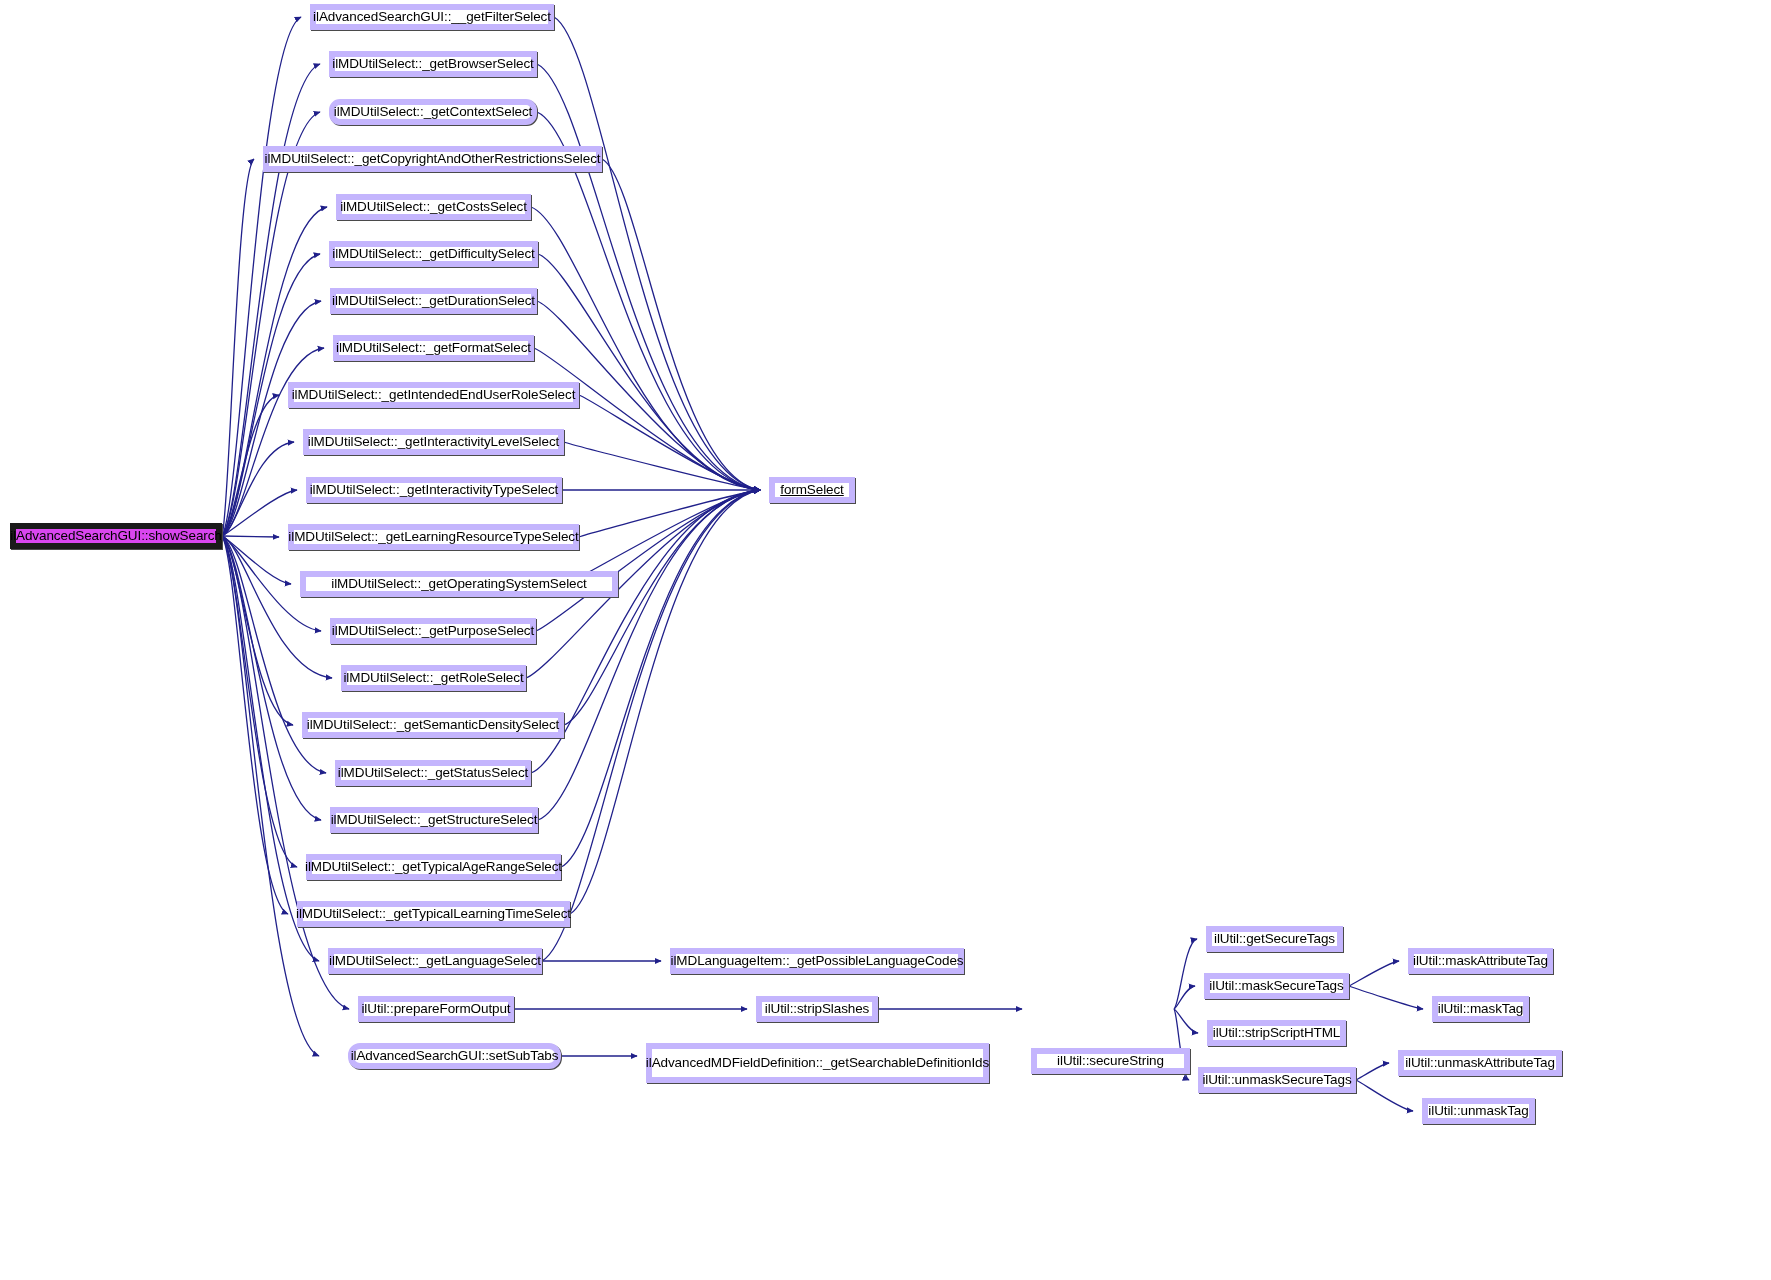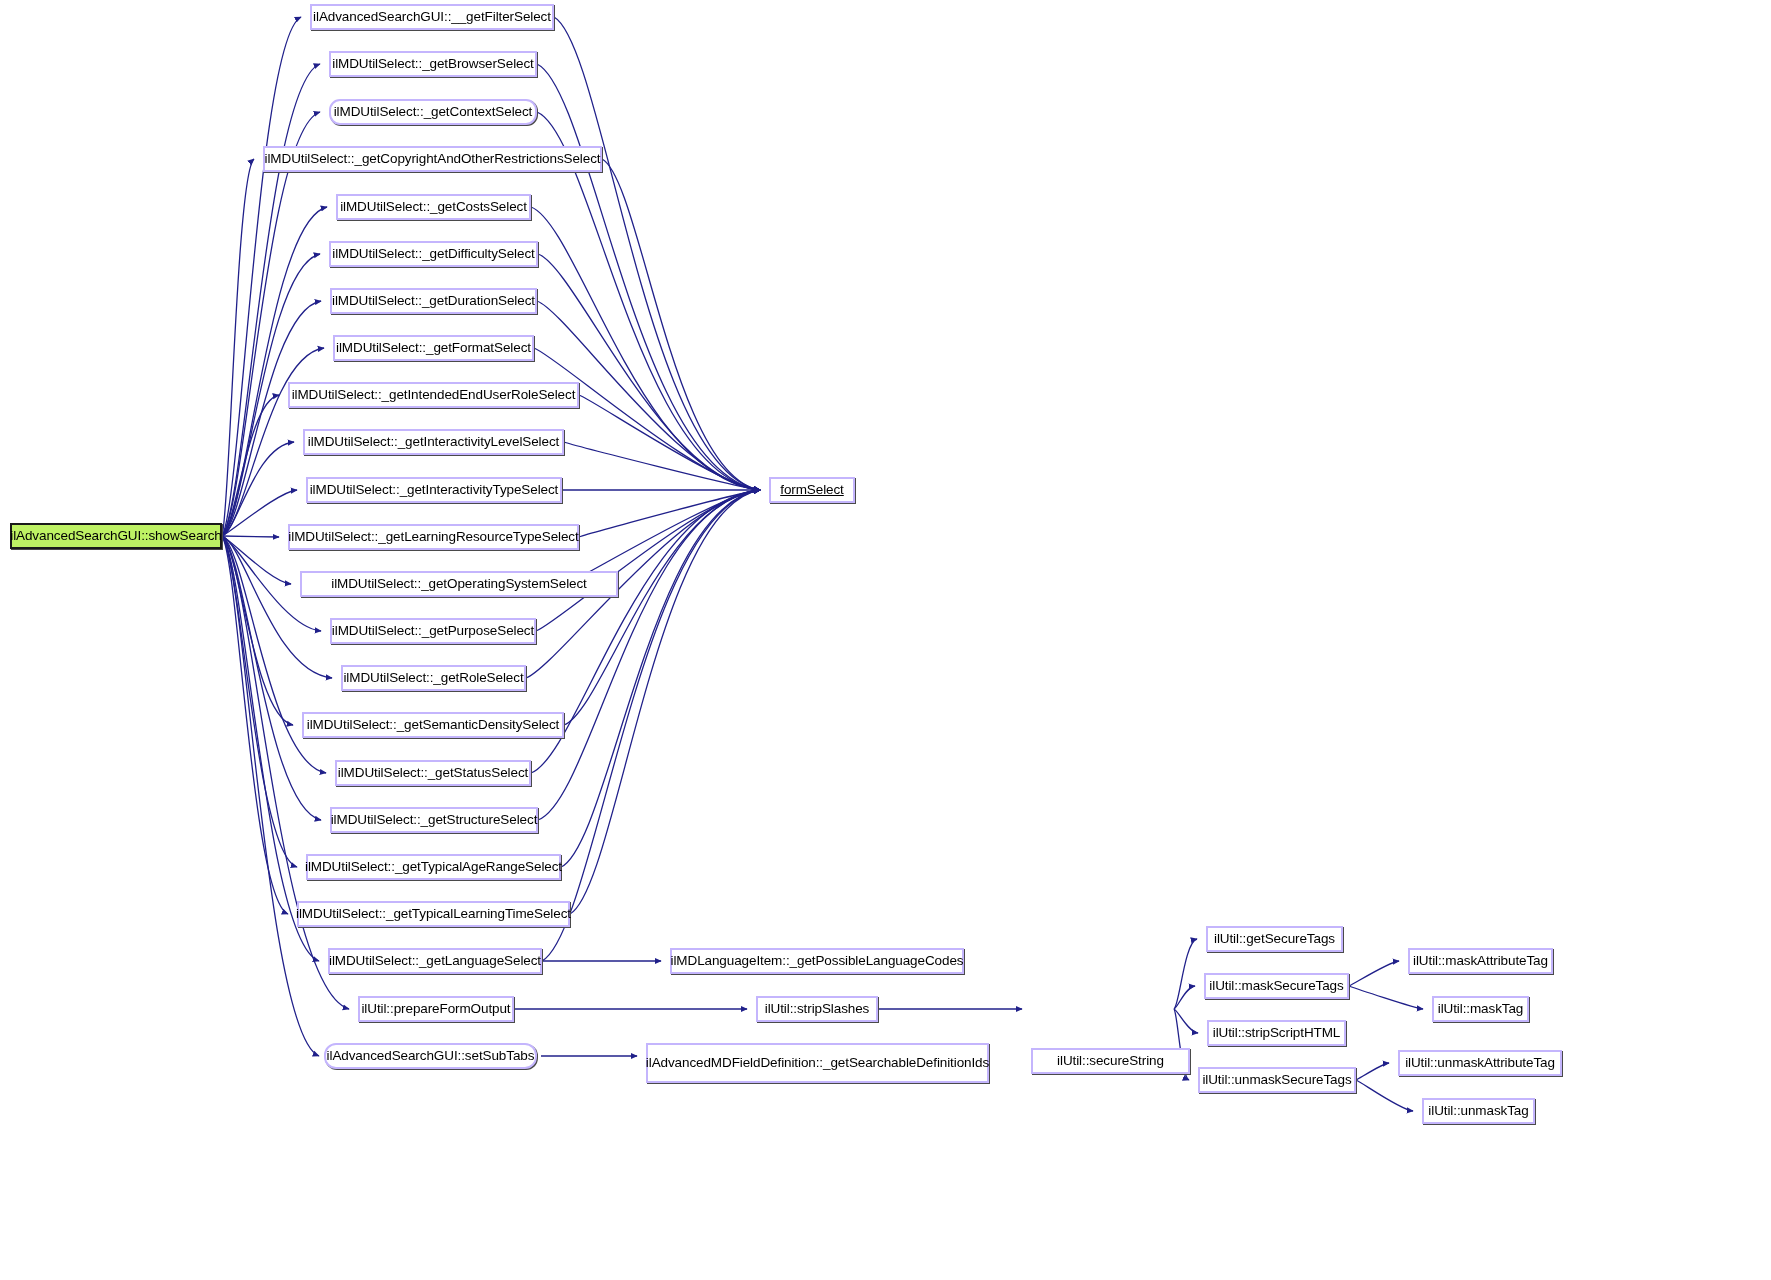--- a/index.html
+++ b/index.html
@@ -19,35 +19,35 @@
     position: absolute;
     left: 0;
     top: 0;
     width: 1771px;
     height: 1280px;
     pointer-events: none;
   }
   .node {
     position: absolute;
     box-sizing: border-box;
-    border: 2px solid #c4b5fd;
+    border: 6px solid #c4b5fd;
     background: #ffffff;
     color: #000000;
     font-size: 13.5px;
     line-height: 1;
     display: flex;
     align-items: center;
     justify-content: center;
     white-space: nowrap;
     box-shadow: 1px 1px 0 0 #4a4a4a;
     letter-spacing: -0.1px;
     z-index: 2;
   }
   .node.root {
-    background: #bef264;
+    background: #d946ef;
     border-color: #1a1a1a;
   }
 </style>
 </head>
 <body>
 
 <div id="canvas">
   <svg id="edge-layer" viewBox="0 0 1771 1280" xmlns="http://www.w3.org/2000/svg">
       <defs>
         <marker id="arrow" viewBox="0 0 10 10" refX="9" refY="5" markerWidth="7" markerHeight="7" orient="auto-start-reverse" markerUnits="userSpaceOnUse">
@@ -128,21 +128,21 @@
       <div class="node" style="left: 300px; top: 571px; width: 318px; height: 26px;">ilMDUtilSelect::_getOperatingSystemSelect</div>
       <div class="node" style="left: 330px; top: 618px; width: 206px; height: 26px;">ilMDUtilSelect::_getPurposeSelect</div>
       <div class="node" style="left: 341px; top: 665px; width: 185px; height: 26px;">ilMDUtilSelect::_getRoleSelect</div>
       <div class="node" style="left: 302px; top: 712px; width: 262px; height: 26px;">ilMDUtilSelect::_getSemanticDensitySelect</div>
       <div class="node" style="left: 335px; top: 760px; width: 196px; height: 26px;">ilMDUtilSelect::_getStatusSelect</div>
       <div class="node" style="left: 330px; top: 807px; width: 208px; height: 26px;">ilMDUtilSelect::_getStructureSelect</div>
       <div class="node" style="left: 306px; top: 854px; width: 255px; height: 26px;">ilMDUtilSelect::_getTypicalAgeRangeSelect</div>
       <div class="node" style="left: 297px; top: 901px; width: 273px; height: 26px;">ilMDUtilSelect::_getTypicalLearningTimeSelect</div>
       <div class="node" style="left: 328px; top: 948px; width: 214px; height: 26px;">ilMDUtilSelect::_getLanguageSelect</div>
       <div class="node" style="left: 358px; top: 996px; width: 156px; height: 26px;">ilUtil::prepareFormOutput</div>
-      <div class="node" style="left: 324px; top: 1043px; width: 213px; height: 26px; border-radius: 12px;">ilAdvancedSearchGUI::setSubTabs</div>
+      <div class="node" style="left: 348px; top: 1043px; width: 213px; height: 26px; border-radius: 12px;">ilAdvancedSearchGUI::setSubTabs</div>
       <div class="node" style="left: 769px; top: 477px; width: 86px; height: 26px; text-decoration: underline;">formSelect</div>
       <div class="node" style="left: 670px; top: 948px; width: 294px; height: 26px;">ilMDLanguageItem::_getPossibleLanguageCodes</div>
       <div class="node" style="left: 756px; top: 996px; width: 122px; height: 26px;">ilUtil::stripSlashes</div>
       <div class="node" style="left: 646px; top: 1043px; width: 343px; height: 40px;">ilAdvancedMDFieldDefinition::_getSearchableDefinitionIds</div>
       <div class="node" style="left: 1031px; top: 1048px; width: 159px; height: 26px;">ilUtil::secureString</div>
       <div class="node" style="left: 1206px; top: 926px; width: 137px; height: 26px;">ilUtil::getSecureTags</div>
       <div class="node" style="left: 1204px; top: 973px; width: 145px; height: 26px;">ilUtil::maskSecureTags</div>
       <div class="node" style="left: 1207px; top: 1020px; width: 139px; height: 26px;">ilUtil::stripScriptHTML</div>
       <div class="node" style="left: 1198px; top: 1067px; width: 158px; height: 26px;">ilUtil::unmaskSecureTags</div>
       <div class="node" style="left: 1408px; top: 948px; width: 145px; height: 26px;">ilUtil::maskAttributeTag</div>

